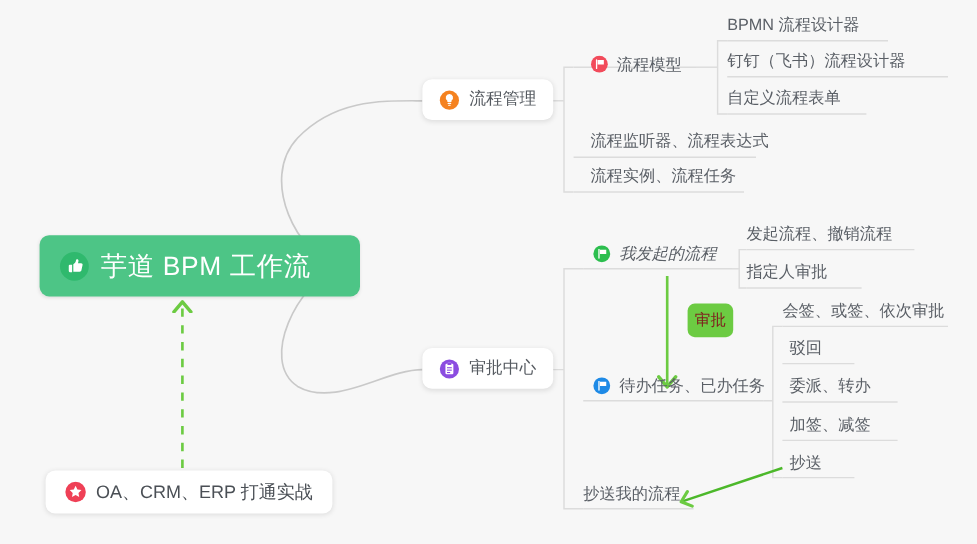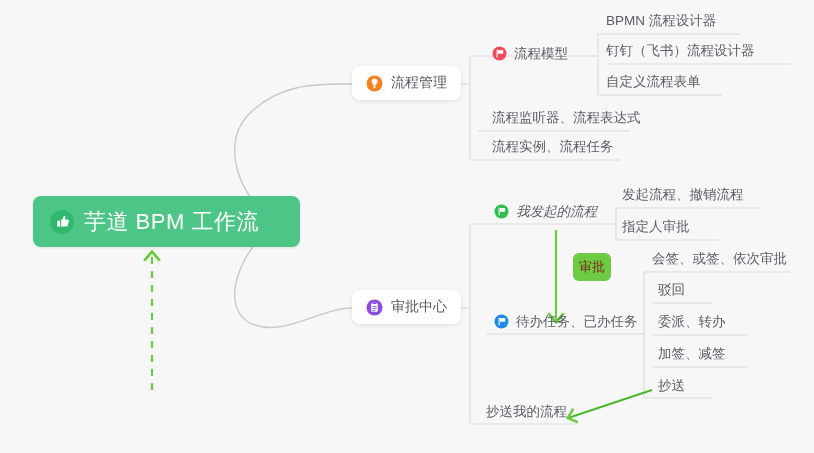--- a/index.html
+++ b/index.html
@@ -212,20 +212,29 @@
         <rect x="6.6" y="3.3" width="3.8" height="1.8" rx="0.9" fill="#fff"></rect>
         <rect x="6.6" y="3.3" width="3.8" height="1.8" rx="0.9" fill="#8b4ce0"></rect>
         <rect x="6.5" y="7" width="4" height="0.9" fill="#8b4ce0"></rect>
         <rect x="6.5" y="9" width="4" height="0.9" fill="#8b4ce0"></rect>
         <rect x="6.5" y="11" width="2.6" height="0.9" fill="#8b4ce0"></rect>
       </svg>
     </span>
     <span class="card-label">审批中心</span>
   </div>
 
+  <div id="node-oa-crm-erp" class="node">
+    <span class="icon">
+      <svg width="18" height="18" viewBox="0 0 18 18">
+        <circle cx="9" cy="9" r="8.5" fill="#ef4056"></circle>
+        <path d="M9 3.8l1.5 3.1 3.4.5-2.5 2.4.6 3.4L9 11.6l-3 1.6.6-3.4L4.1 7.4l3.4-.5z" fill="#fff"></path>
+      </svg>
+    </span>
+    <span class="card-label">OA、CRM、ERP 打通实战</span>
+  </div>
 
   <div class="leaf" style="left:492px; top:46px;text-align:center;">
     <span class="icon">
       <svg width="15" height="15" viewBox="0 0 15 15">
         <circle cx="7.5" cy="7.5" r="7" fill="#f24b5b"></circle>
         <rect x="4.6" y="3.4" width="1.1" height="8.2" rx="0.5" fill="#fff"></rect>
         <path d="M6 4.1h5.2v3.6H6z" fill="#fff"></path>
       </svg>
     </span>
     <span class="leaf-text">流程模型</span>

